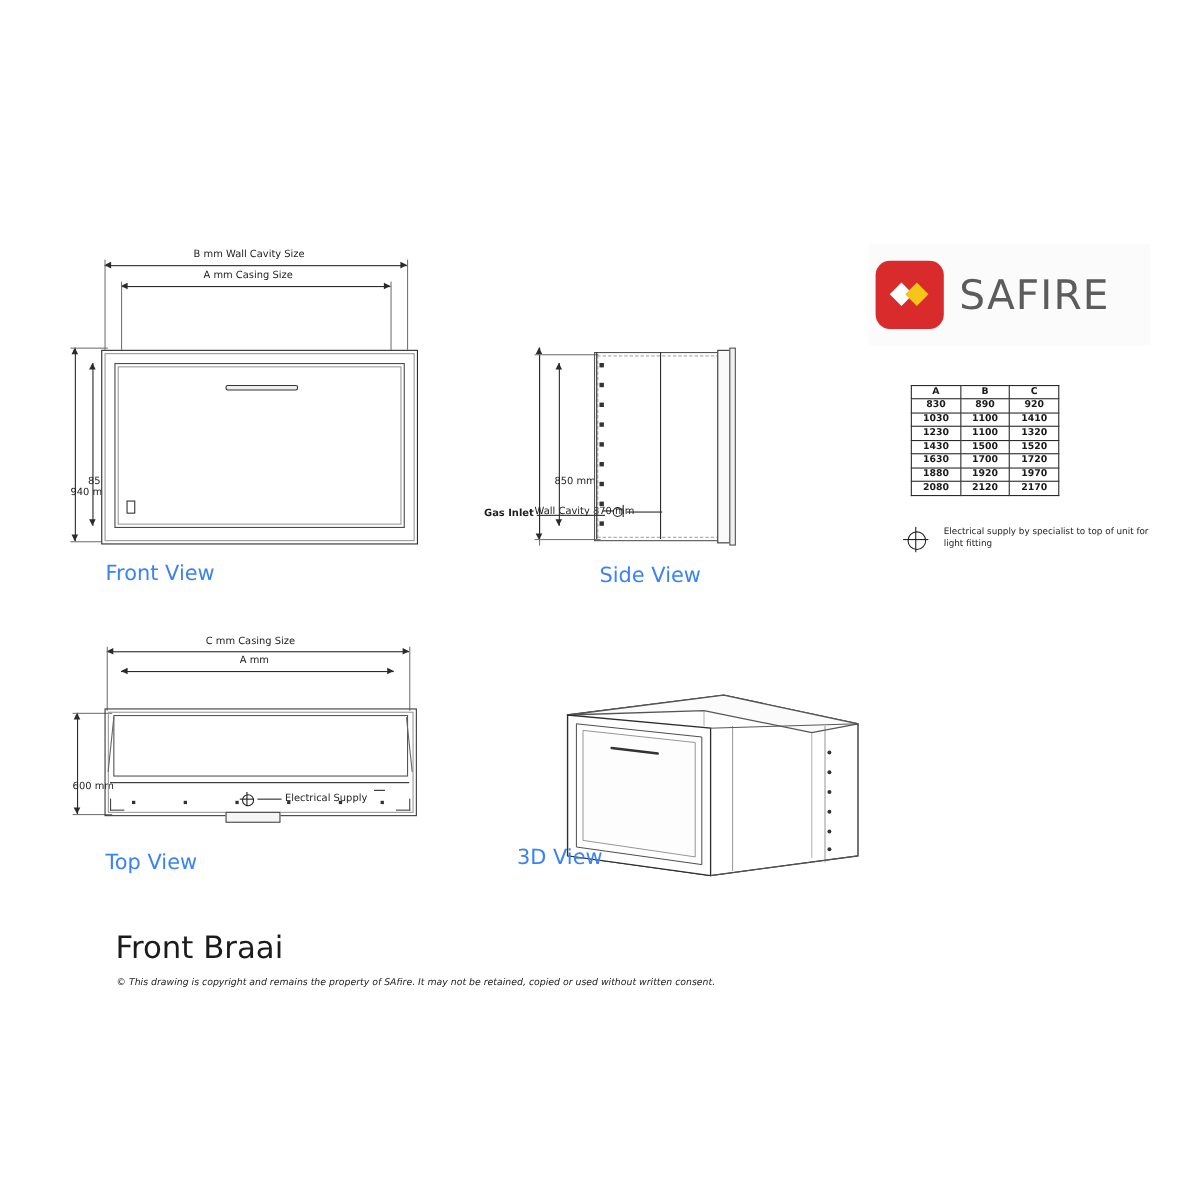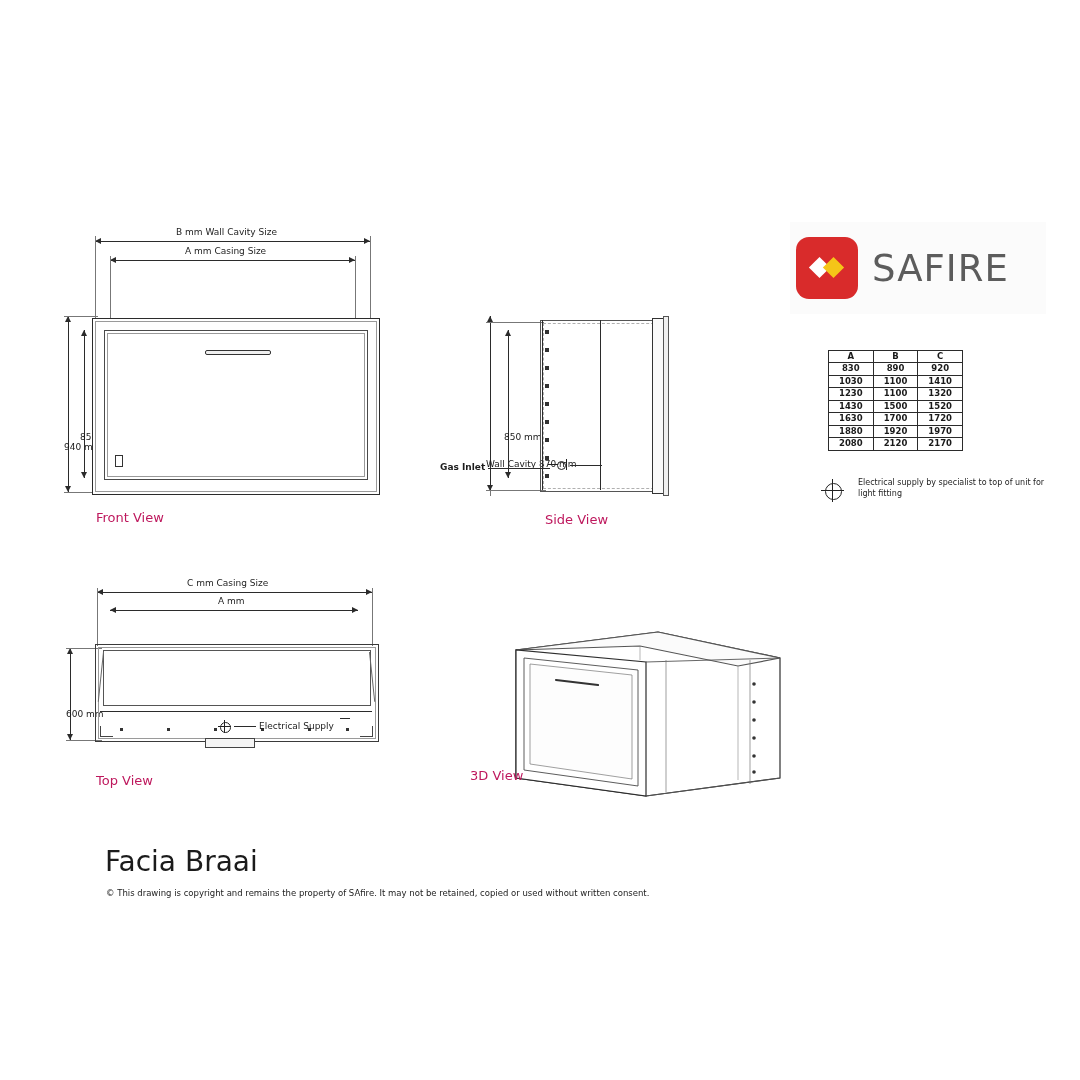--- a/index.html
+++ b/index.html
@@ -23,22 +23,22 @@
 
   
   .abs { position: absolute; }
   .lbl {
     font-size: 9px;
     color: #1d1d1d;
     white-space: nowrap;
     line-height: 1.15;
   }
   .view-title {
-    font-size: 13px;
-    color: #be185d;
+    font-size: 19px;
+    color: #3b82f6;
     white-space: nowrap;
     text-align: right;
   }
   .line-h {
     position: absolute;
     height: 0;
     border-top: 1px solid #2b2b2b;
   }
   .line-v {
     position: absolute;
@@ -130,21 +130,21 @@
   .legend-sym { width: 38px; flex: none; position: relative; height: 26px; }
   .legend-text { font-size: 8px; line-height: 1.35; color: #1d1d1d; }
 
   
   #doc-title {
     position: absolute; left: 105px; top: 845px;
     font-size: 28px; color: #1b1b1b;
   }
   #copyright {
     position: absolute; left: 106px; top: 888px;
-    font-size: 8.5px; color: #222;
+    font-size: 8.5px; color: #222; font-style: italic;
   }
 
   .arrow-l, .arrow-r {
     position: absolute;
     width: 0; height: 0;
     border-top: 3px solid transparent;
     border-bottom: 3px solid transparent;
   }
   .arrow-l { border-right: 6px solid #2b2b2b; }
   .arrow-r { border-left: 6px solid #2b2b2b; }
@@ -402,16 +402,16 @@
     <div class="legend-row">
       <div class="legend-sym">
         <div class="abs" style="left:5px;top:5px;width:15px;height:15px;border:1px solid #222;border-radius:50%;"></div>
         <div class="abs" style="left:12px;top:1px;width:0;height:23px;border-left:1px solid #222;"></div>
         <div class="abs" style="left:1px;top:12px;width:23px;height:0;border-top:1px solid #222;"></div>
       </div>
       <div class="legend-text">Electrical supply by specialist to top of unit for light fitting</div>
     </div>
   </div>
 
-  <div id="doc-title">Facia Braai</div>
+  <div id="doc-title">Front Braai</div>
   <div id="copyright">© This drawing is copyright and remains the property of SAfire. It may not be retained, copied or used without written consent.</div>
 
 </div>
 
 </body></html>

